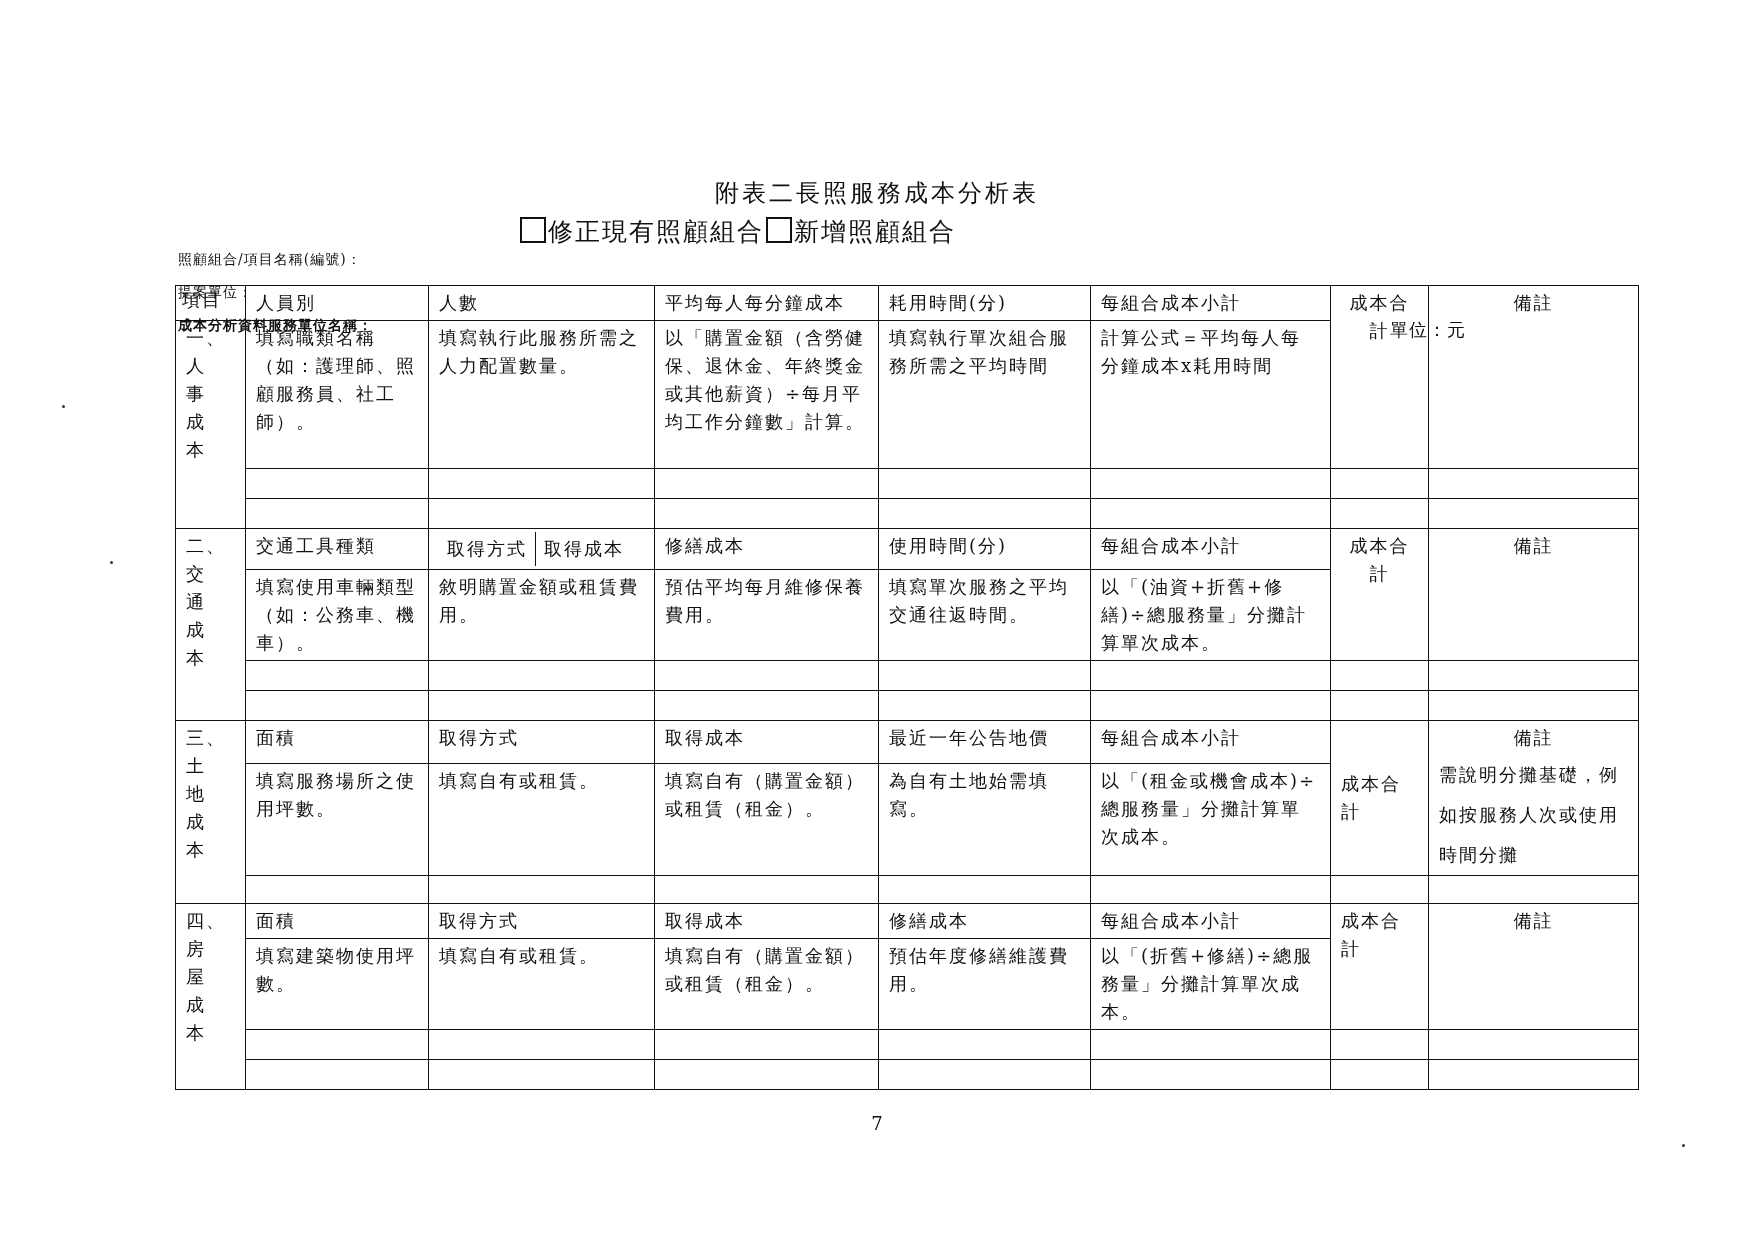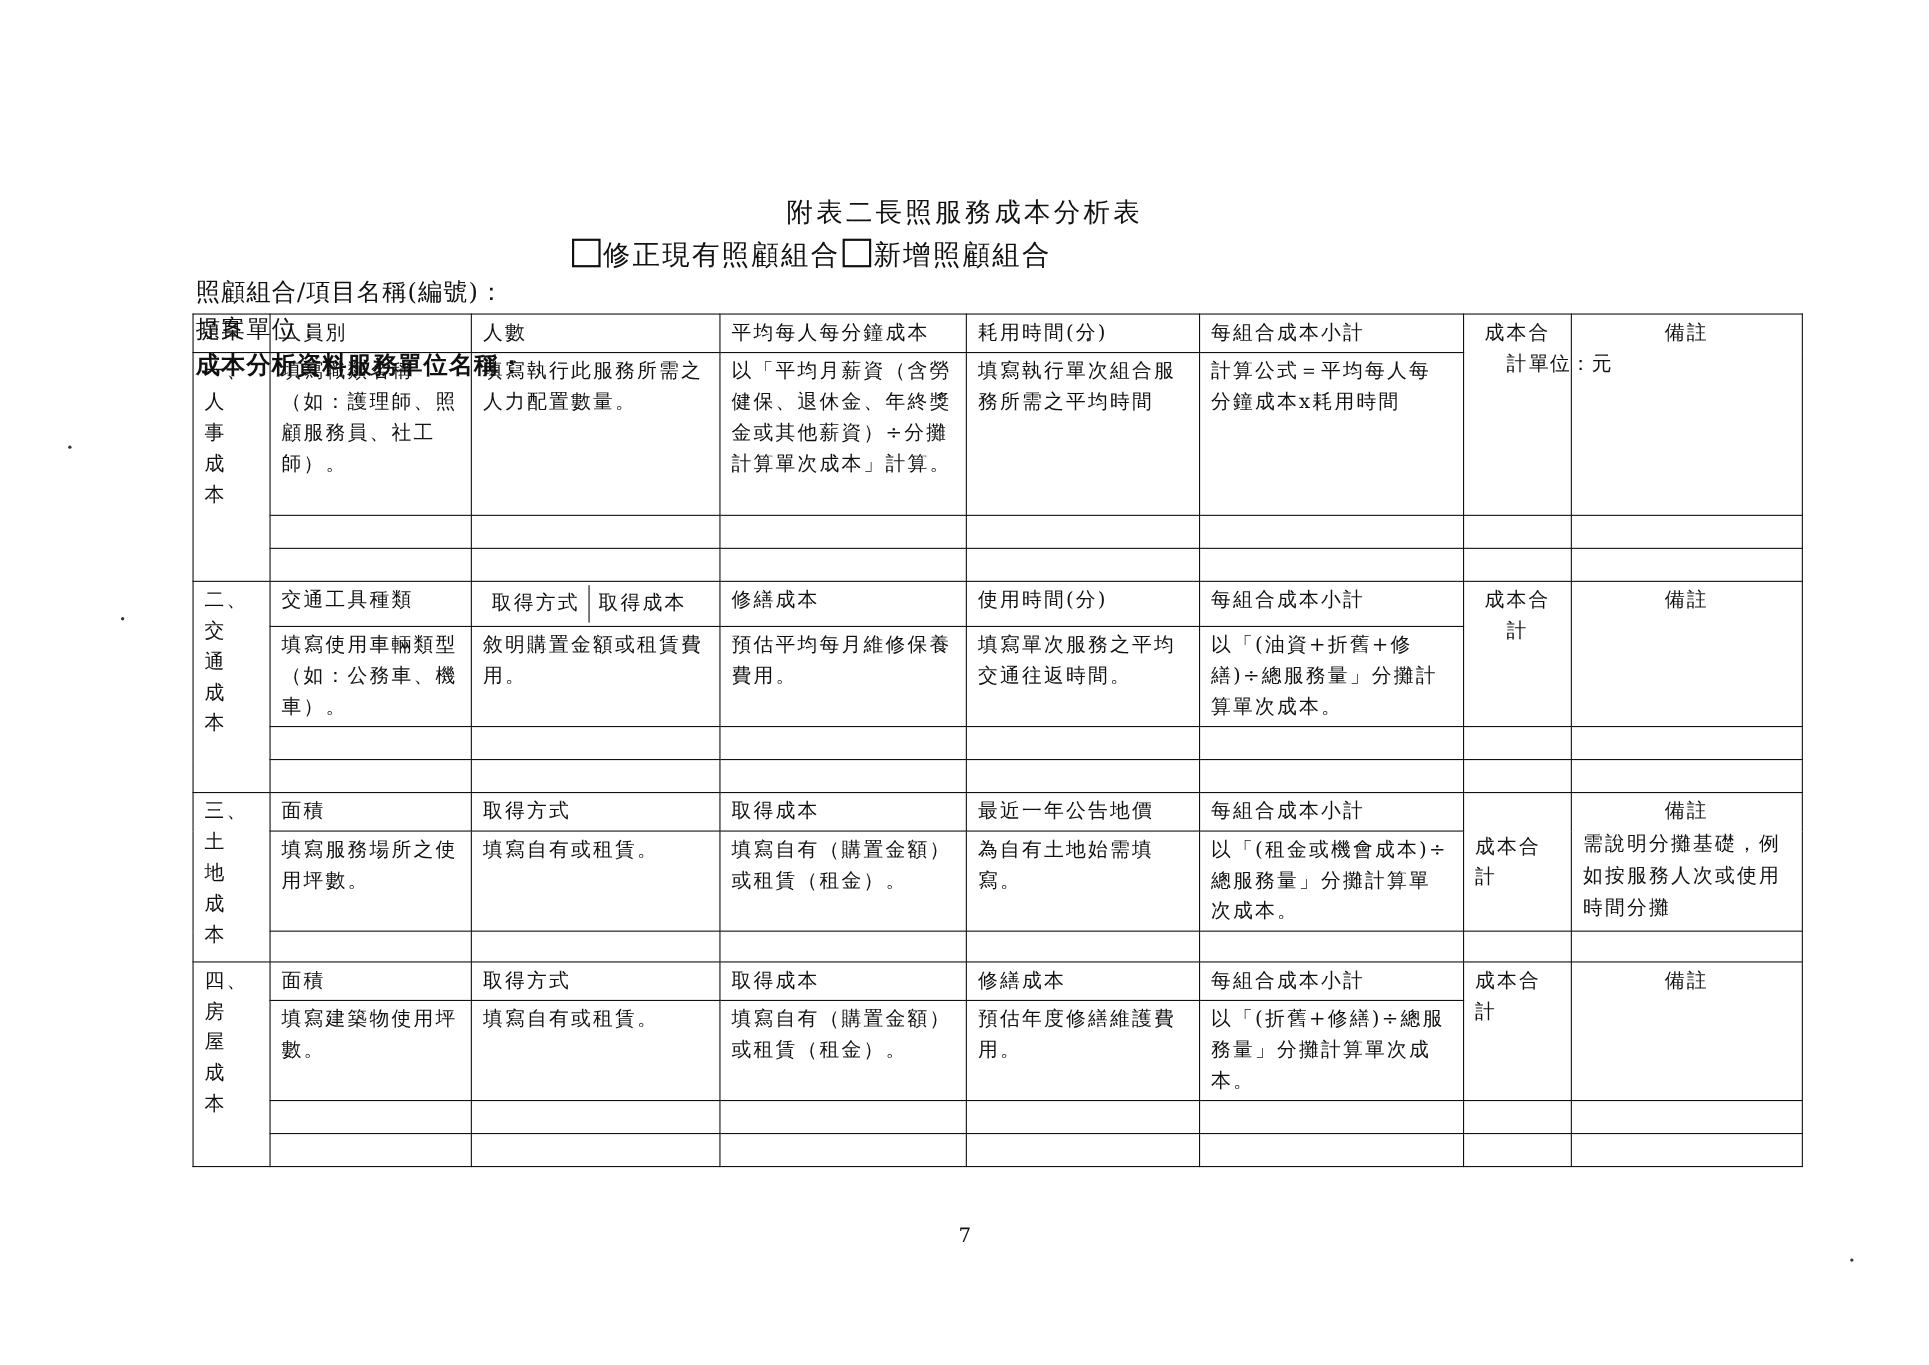--- a/index.html
+++ b/index.html
@@ -2,21 +2,21 @@
 <html><head>
 <meta charset="utf-8">
 <style>
   html, body { margin:0; padding:0; background:#ffffff; }
   body { width:1754px; height:1241px; position:relative; overflow:hidden;
          font-family:"DejaVu Serif", "Liberation Serif", serif; color:#111; }
   .abs { position:absolute;margin-top:39px; }
   .title { left:0; width:1754px; top:138px; text-align:center; font-size:24px; letter-spacing:3px; }
   .subtitle { left:0; width:1474px; top:176px; text-align:center; font-size:25px; letter-spacing:2px; }
   .cb { display:inline-block; width:22px; height:22px; border:2px solid #111; vertical-align:-3px; margin:0 2px; }
-  .meta { left:178px; font-size:22px; letter-spacing:1px; }
+  .meta { left:178px; font-size:14px; letter-spacing:1px; }
   .unit { left:1390px; top:279px; font-size:18px; letter-spacing:1px;font-family:Liberation Serif, serif; }
   table.grid { position:absolute; left:175px; top:285px; width:1463px; border-collapse:collapse; table-layout:fixed; }
   table.grid td { border:1.6px solid #111; padding:3px 10px; font-size:18px; line-height:28px; vertical-align:top; letter-spacing:2px; }
   td.sec { padding:4px 6px; vertical-align:middle; line-height:30px; letter-spacing:0; }
   td.sec .s { display:block; white-space:pre-line; }
   td.mid { vertical-align:middle; }
   td.center { text-align:center; vertical-align:middle; }
   td.split { padding:0; }
   .splitwrap { display:flex; height:100%; }
   .splitwrap span { padding:3px 8px; }
@@ -64,21 +64,21 @@
   <tr style="height:148px">
     <td class="sec" rowspan="3">
           <span class="s">一、
 人
 事
 成
 本</span>
         </td>
     <td>填寫職類名稱（如：護理師、照顧服務員、社工師）。</td>
     <td>填寫執行此服務所需之人力配置數量。</td>
-    <td>以「平均月薪資（含勞健保、退休金、年終獎金或其他薪資）÷分攤計算單次成本」計算。</td>
+    <td>以「購置金額（含勞健保、退休金、年終獎金或其他薪資）÷每月平均工作分鐘數」計算。</td>
     <td>填寫執行單次組合服務所需之平均時間</td>
     <td>計算公式＝平均每人每分鐘成本x耗用時間</td>
   </tr>
   <tr style="height:30px">
     <td></td>
         <td></td>
         <td></td>
         <td></td>
         <td></td>
         <td></td>
@@ -150,21 +150,21 @@
 本</span>
         </td>
     <td>面積</td>
     <td>取得方式</td>
     <td>取得成本</td>
     <td>最近一年公告地價</td>
     <td>每組合成本小計</td>
     <td class="mid" rowspan="2" style="vertical-align:middle;">成本合計</td>
     <td rowspan="2" style="padding:0;">
       <div style="text-align:center; padding:3px 8px; line-height:28px;">備註</div>
-      <div style="padding:0 10px; line-height:29px;font-family:Liberation Mono, monospace;">需說明分攤基礎，例如按服務人次或使用時間分攤</div>
+      <div style="padding:0 10px; line-height:40px;">需說明分攤基礎，例如按服務人次或使用時間分攤</div>
     </td>
   </tr>
   <tr style="height:90px">
     <td>填寫服務場所之使用坪數。</td>
     <td>填寫自有或租賃。</td>
     <td>填寫自有（購置金額）或租賃（租金）。</td>
     <td>為自有土地始需填寫。</td>
     <td>以「(租金或機會成本)÷總服務量」分攤計算單次成本。</td>
   </tr>
   <tr style="height:28px">

